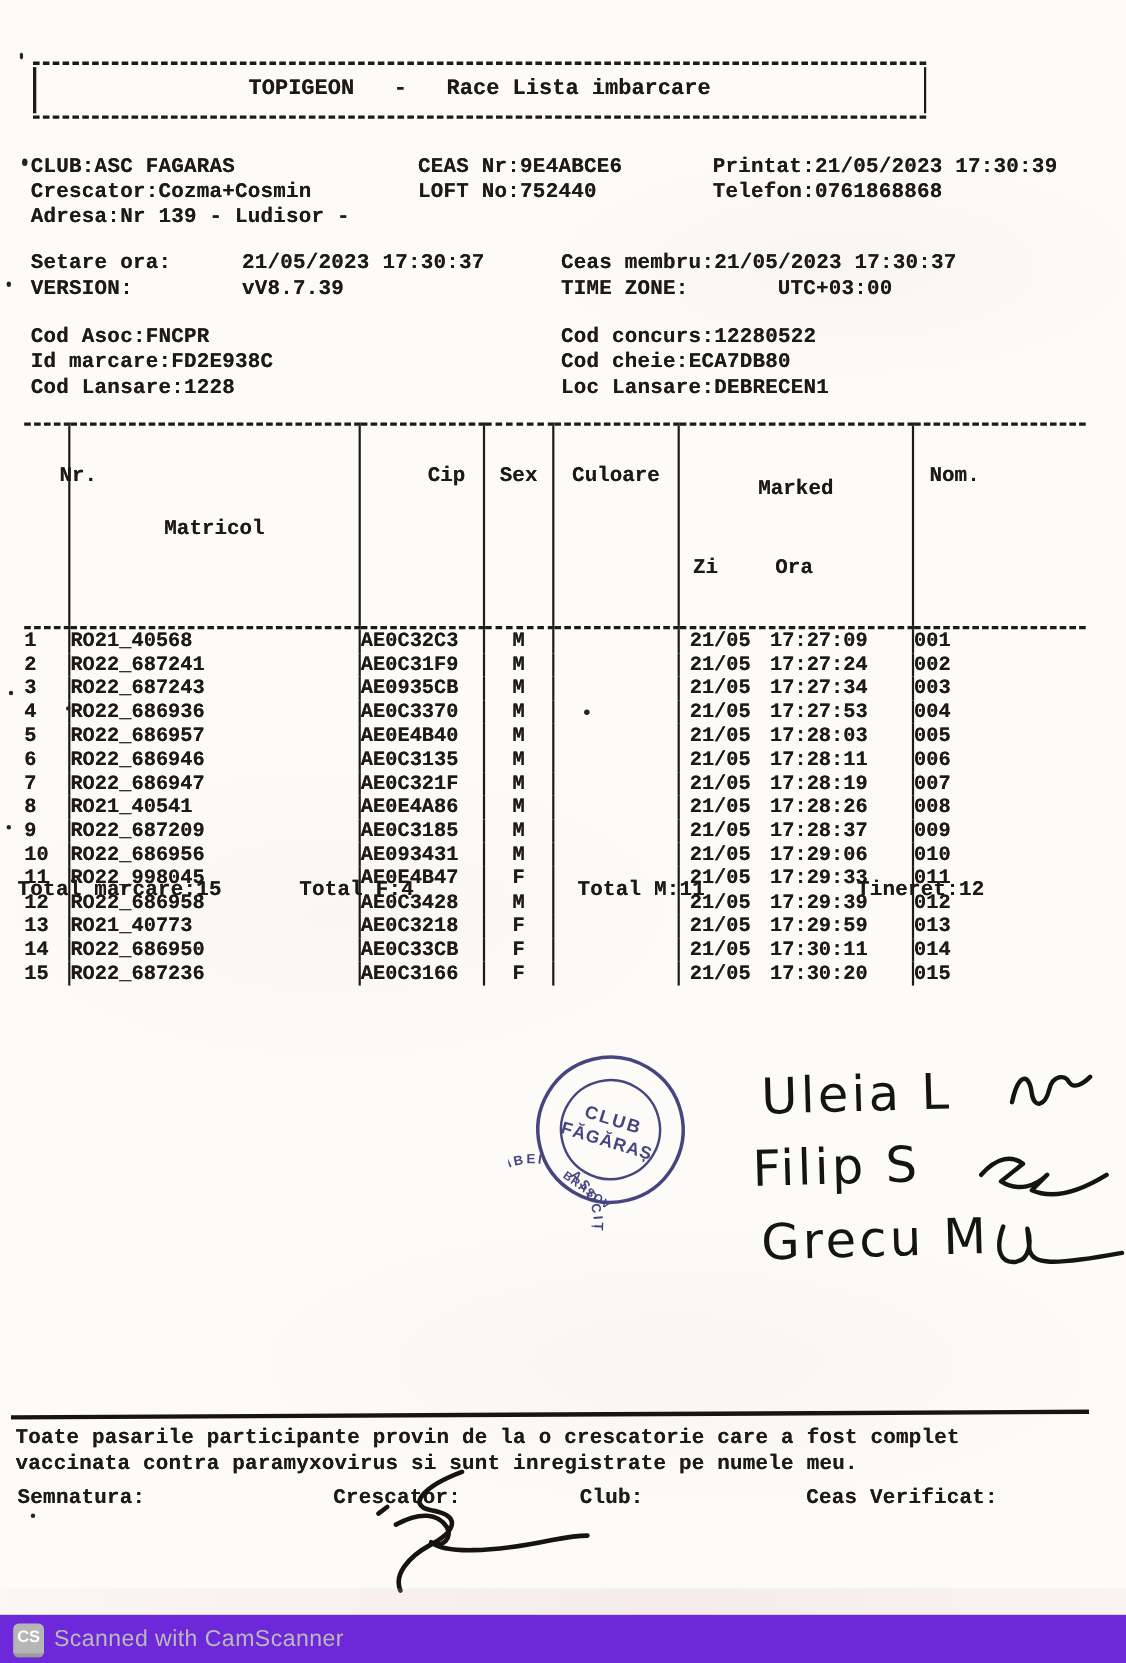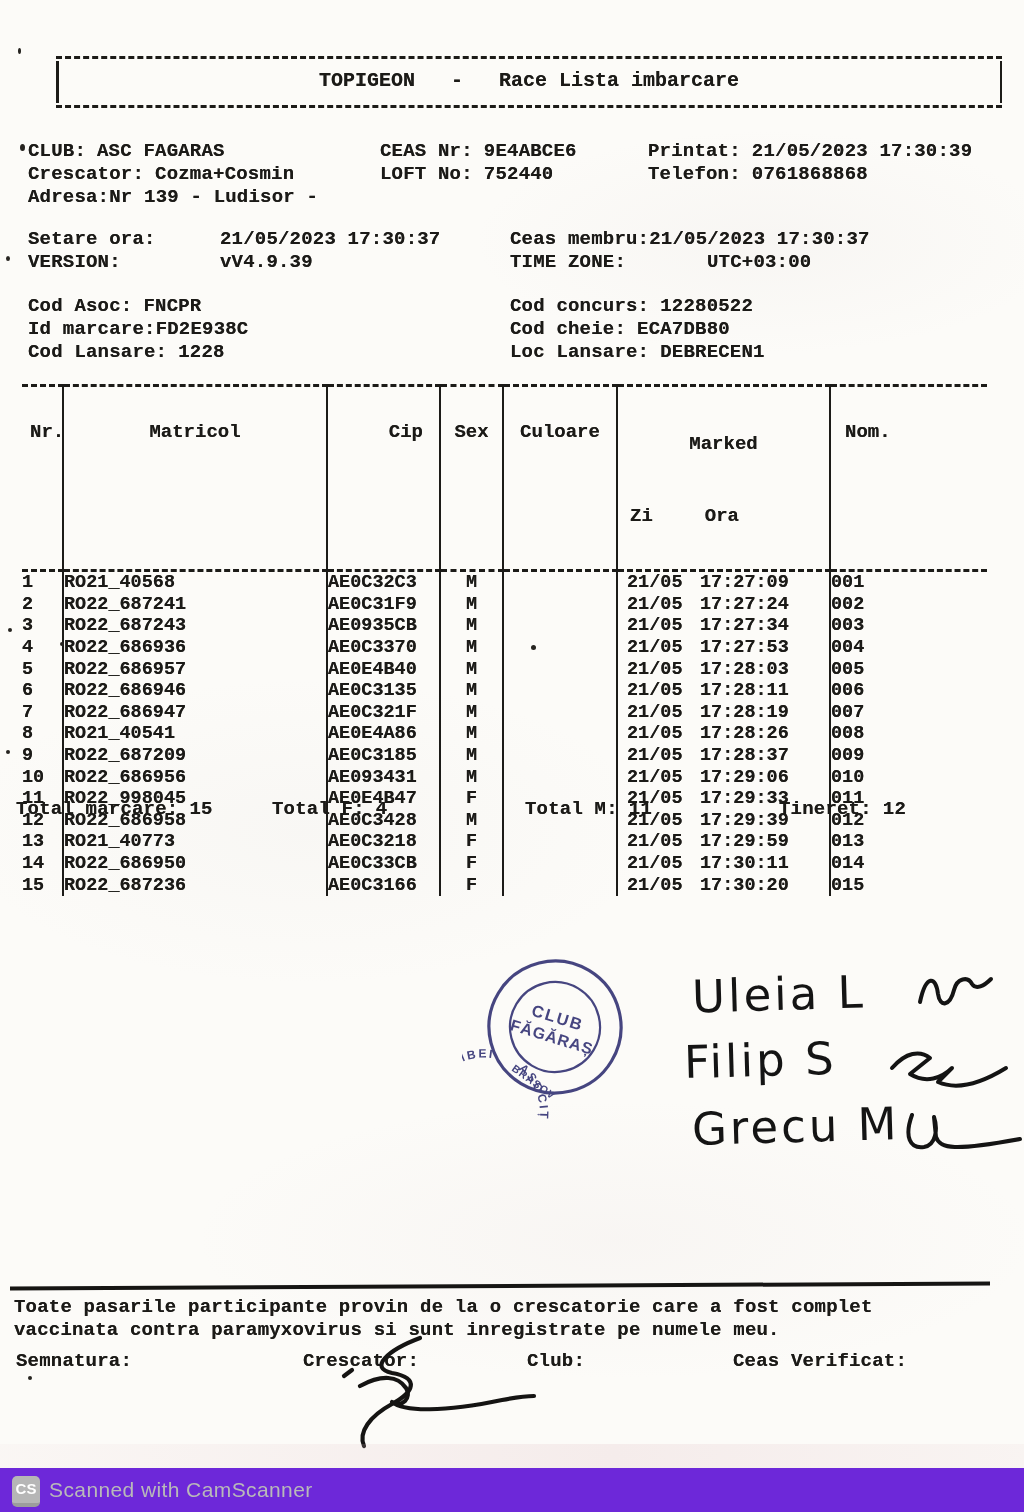--- a/index.html
+++ b/index.html
@@ -6,44 +6,44 @@
   .page{position:relative;width:1024px;height:1512px;background:#fcfbf8;overflow:hidden;
         font-family:"Liberation Mono",monospace;}
   
   .page::before{content:"";position:absolute;inset:0;pointer-events:none;
     background:
       radial-gradient(420px 160px at 75% 16%, rgba(210,200,200,0.10), transparent 70%),
       radial-gradient(500px 220px at 30% 55%, rgba(205,200,198,0.08), transparent 70%),
       radial-gradient(600px 200px at 60% 82%, rgba(214,198,200,0.10), transparent 70%);}
   .mono{position:absolute;font:700 19px/23px "Liberation Mono",monospace;color:#1b1a17;
         white-space:pre;letter-spacing:.2px;text-shadow:0 0 .5px rgba(25,23,20,.75);}
-  .v{margin-left:11px;}
+  .v{}
   .v0{margin-left:0;}
   .vt{position:absolute;left:192px;}
   .vt2{position:absolute;left:197px;}
   
-  .titlebox{position:absolute;left:30px;top:56px;width:946px;height:46px;
-            border-top:3px dashed #1c1b18;border-bottom:3px dashed #1c1b18;margin-left:26px;}
+  .titlebox{position:absolute;left:30px;top:56px;width:812px;height:46px;
+            border-top:3px dashed #1c1b18;border-bottom:3px dashed #1c1b18;}
   .titlebox .bar{position:absolute;top:2px;bottom:2px;width:2.5px;background:#1c1b18;}
   .titlebox .bar.l{left:0;} .titlebox .bar.r{right:0;}
   .titlebox .t{position:absolute;left:0;right:0;top:10px;text-align:center;
                font:700 20px/24px "Liberation Mono",monospace;color:#1b1a17;white-space:pre;
                text-shadow:0 0 .5px rgba(25,23,20,.75);}
   
   table.race{position:absolute;left:22px;top:384px;width:965px;border-collapse:collapse;table-layout:fixed;}
   table.race th,table.race td{font:700 19px/21px "Liberation Mono",monospace;color:#1b1a17;
         padding:0;white-space:pre;text-shadow:0 0 .5px rgba(25,23,20,.75);}
   table.race thead th{border-top:3px dashed #1c1b18;border-bottom:3px dashed #1c1b18;height:70px;
         vertical-align:top;}
   table.race th.b,table.race td.b{border-right:2.5px solid #1c1b18;}
   table.race td{height:21.6px;font-size:18.5px;}
   .htop{height:24px;padding-top:5px;text-align:center;}
   .hbot{padding-top:6px;}
-  th.h-nr .hbot{text-align:left;padding-left:8px;}
-  th.h-matricol .hbot{text-align:center;}
+  th.h-nr .hbot{text-align:left;padding-left:8px;margin-left:24px;}
+  th.h-matricol .hbot{text-align:center;margin-top:48px;}
   th.h-cip .hbot{text-align:right;padding-right:16px;}
   th.h-sex .hbot{text-align:center;}
   th.h-culoare .hbot{text-align:center;}
   th.h-marked .hbot{text-align:left;}
   th.h-marked .zi-h{display:inline-block;margin-left:12px;}
   th.h-marked .ora-h{display:inline-block;margin-left:52px;}
   th.h-nom .hbot{text-align:left;padding-left:14px;}
   td.c-nr{padding-left:6px;}
   td.c-matricol{padding-left:9px;}
   td.c-cip{padding-left:9px;}
@@ -88,21 +88,21 @@
   <div class="mono" style="left:648px;top:140px"><span>Printat:</span><span class="v">21/05/2023 17:30:39</span></div>
 
   <div class="mono" style="left:28px;top:163px"><span>Crescator:</span><span class="v">Cozma+Cosmin</span></div>
   <div class="mono" style="left:380px;top:163px"><span>LOFT No:</span><span class="v">752440</span></div>
   <div class="mono" style="left:648px;top:163px"><span>Telefon:</span><span class="v">0761868868</span></div>
 
   <div class="mono" style="left:28px;top:186px"><span>Adresa:</span><span class="v0">Nr 139 - Ludisor -</span></div>
 
   <div class="mono" style="left:28px;top:228px;width:480px"><span>Setare ora:</span><span class="vt">21/05/2023 17:30:37</span></div>
   <div class="mono" style="left:510px;top:228px"><span>Ceas membru:</span><span class="v0">21/05/2023 17:30:37</span></div>
-  <div class="mono" style="left:28px;top:251px;width:480px"><span>VERSION:</span><span class="vt">vV4.9.39</span></div>
+  <div class="mono" style="left:28px;top:251px;width:480px"><span>VERSION:</span><span class="vt">vV8.7.39</span></div>
   <div class="mono" style="left:510px;top:251px;width:480px"><span>TIME ZONE:</span><span class="vt2">UTC+03:00</span></div>
 
   <div class="mono" style="left:28px;top:295px"><span>Cod Asoc:</span><span class="v">FNCPR</span></div>
   <div class="mono" style="left:510px;top:295px"><span>Cod concurs:</span><span class="v">12280522</span></div>
   <div class="mono" style="left:28px;top:318px"><span>Id marcare:</span><span class="v0">FD2E938C</span></div>
   <div class="mono" style="left:510px;top:318px"><span>Cod cheie:</span><span class="v">ECA7DB80</span></div>
   <div class="mono" style="left:28px;top:341px"><span>Cod Lansare:</span><span class="v">1228</span></div>
   <div class="mono" style="left:510px;top:341px"><span>Loc Lansare:</span><span class="v">DEBRECEN1</span></div>
 
   <table class="race">

